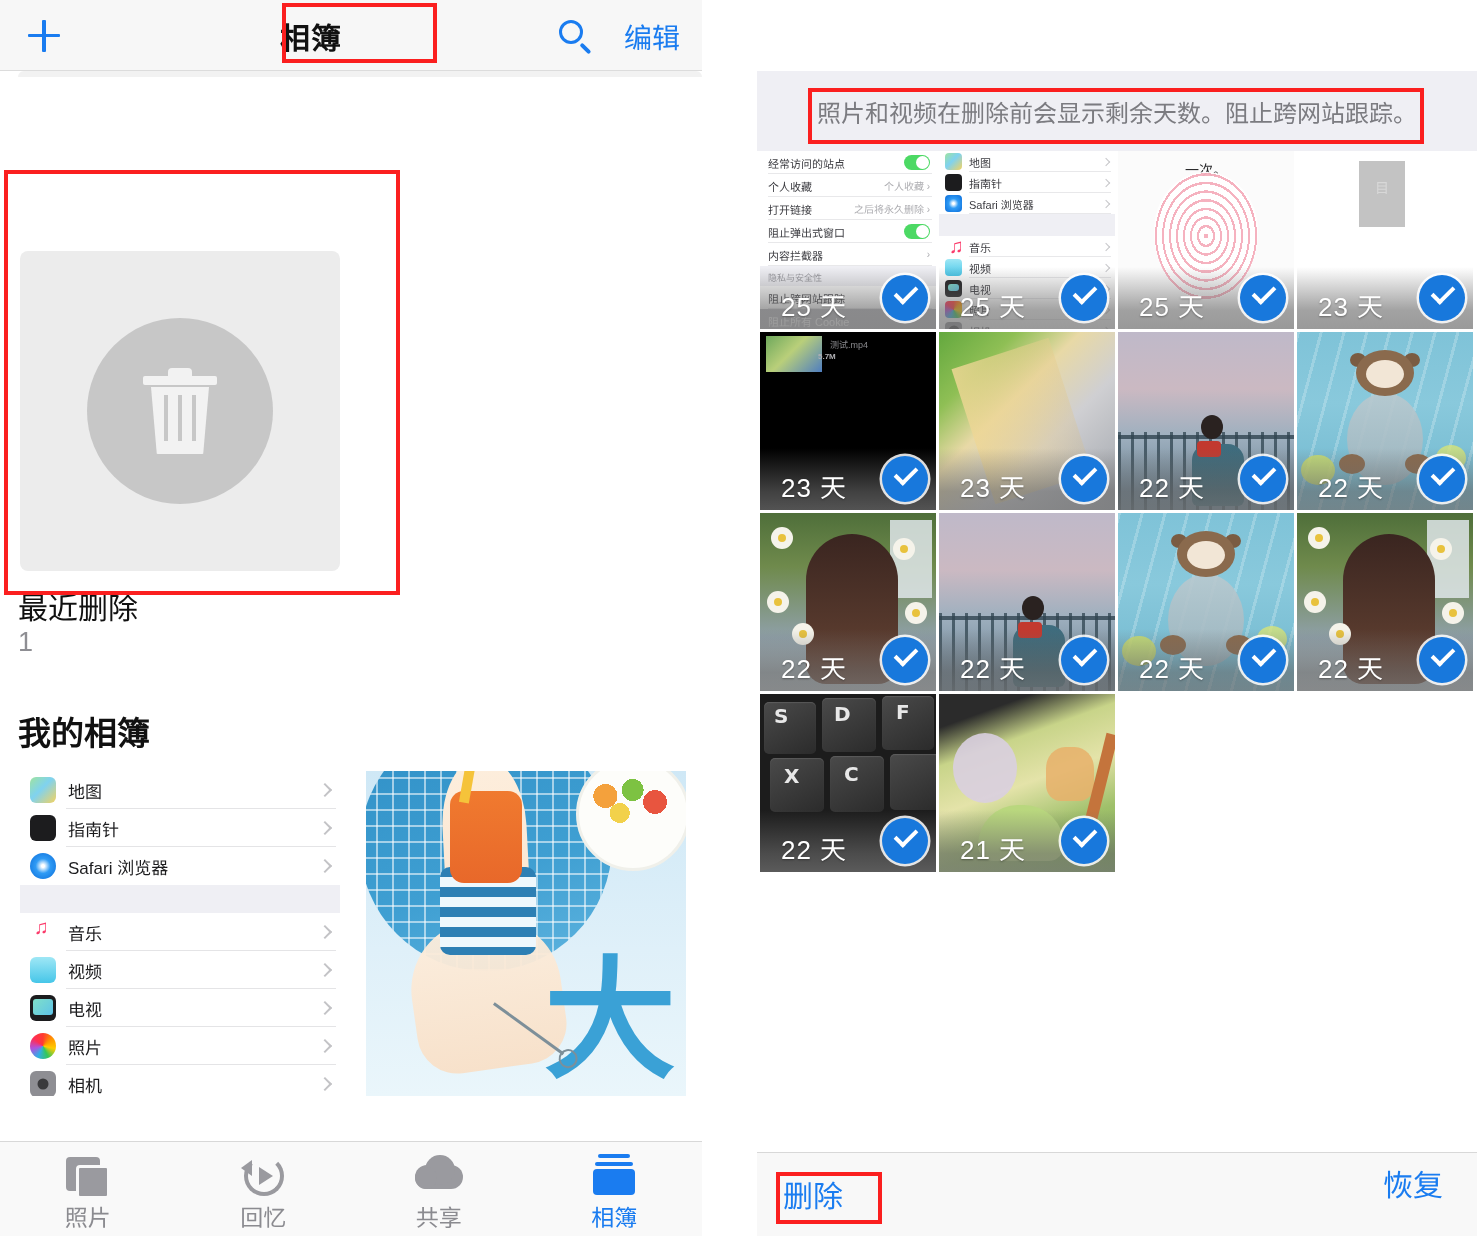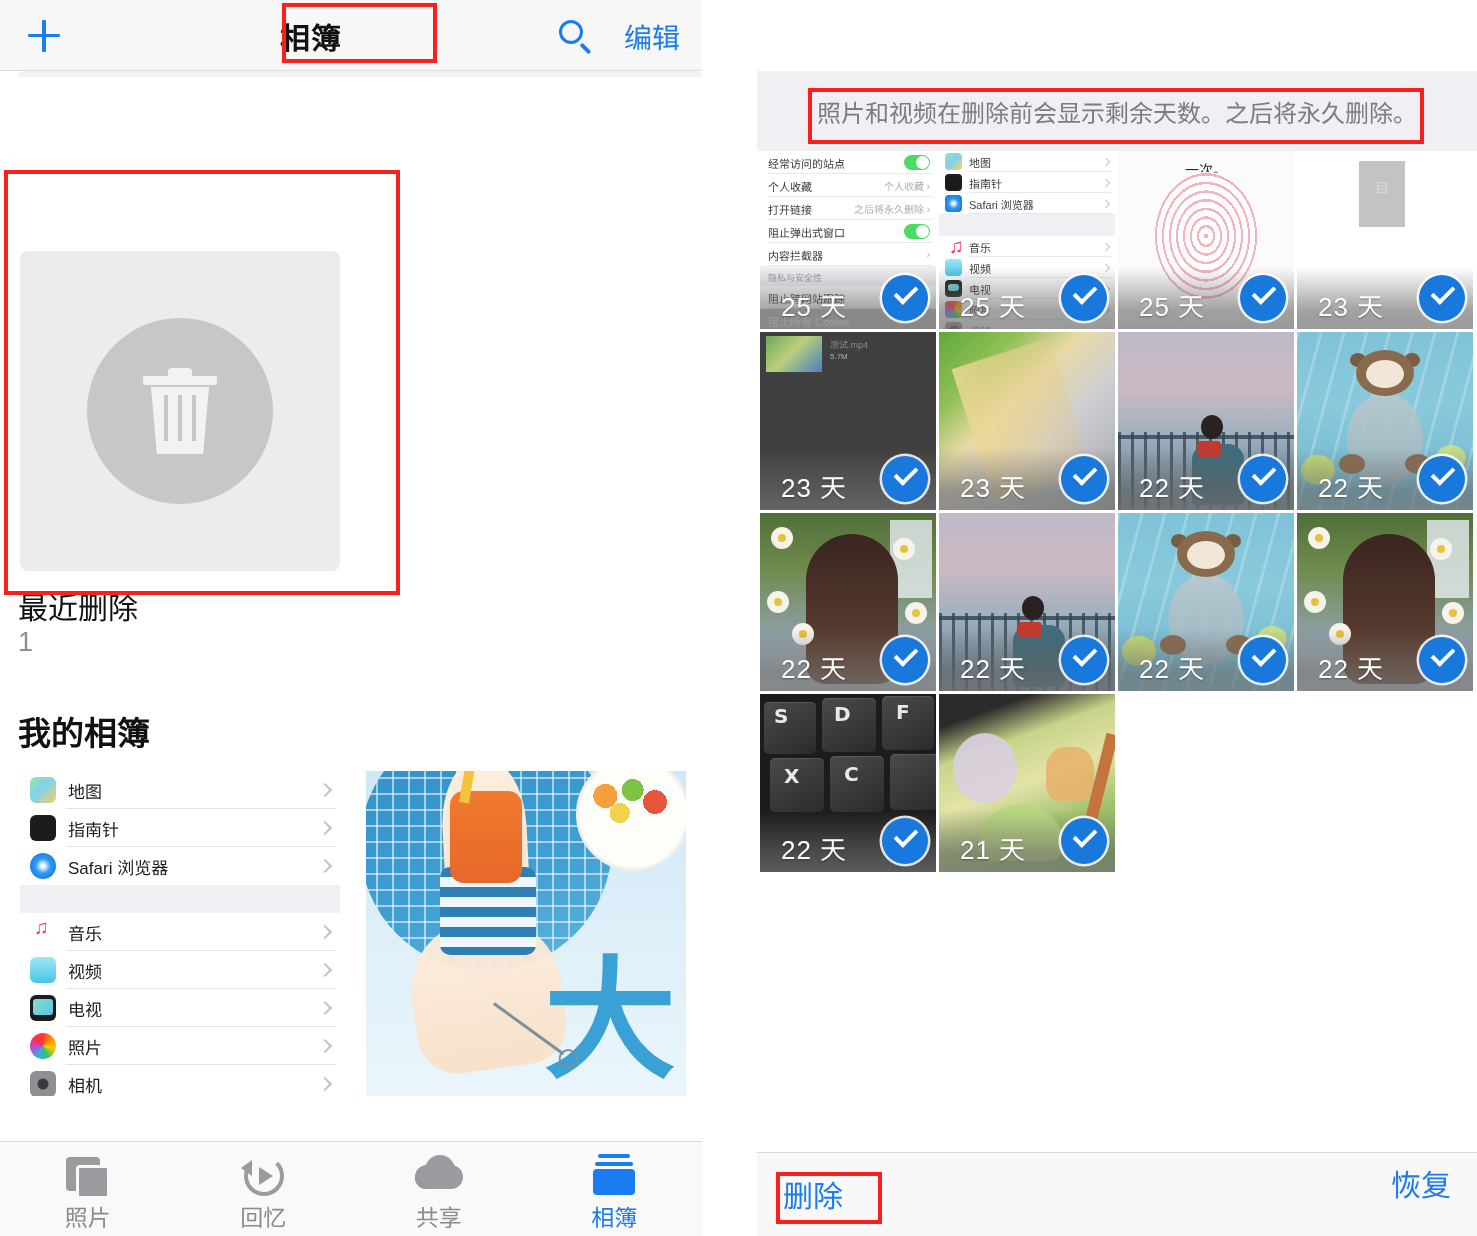--- a/index.html
+++ b/index.html
@@ -299,24 +299,24 @@
 
   .th-finger{background:#fbfbfb;}
   .th-finger .fp{
     position:absolute;left:50%;top:48%;transform:translate(-50%,-50%);
     width:104px;height:128px;border-radius:50%/46% 46% 54% 54%;
     background:
       repeating-radial-gradient(ellipse at 50% 50%,#f5aebc 0 2px,#ffffff 2px 7px);
     opacity:.95;
   }
 
-  .th-thumbsmall{background:#404040;}
+  .th-thumbsmall{background:#000000;}
   .th-thumbsmall .mini{position:absolute;left:6px;top:4px;width:56px;height:36px;background:linear-gradient(135deg,#6ea85c,#b9cf7a 45%,#4f7ec0);}
   .th-thumbsmall .t1{position:absolute;left:70px;top:6px;font-size:9px;color:#8a8a8e;}
-  .th-thumbsmall .t2{position:absolute;left:70px;top:20px;font-size:8px;color:#b0b0b4;}
+  .th-thumbsmall .t2{position:absolute;left:58px;top:20px;font-size:8px;color:#b0b0b4;font-weight:bold;}
 
   .th-craft{
     background:
       linear-gradient(135deg,#63a83e 0%,#8fbf55 22%,#e8d9a6 40%,#cfcfd2 62%,#9fa4ab 100%);
   }
   .th-craft:after{
     content:"";position:absolute;left:18%;top:10%;width:58%;height:80%;
     background:linear-gradient(110deg,rgba(240,216,150,.85),rgba(210,180,120,.2));
     transform:rotate(-18deg);
   }
@@ -388,21 +388,21 @@
   .th-toys .blob1{position:absolute;left:8%;top:22%;width:64px;height:70px;border-radius:50%;background:#d9cfe0;opacity:.9;}
   .th-toys .blob2{position:absolute;left:22%;bottom:6%;width:86px;height:56px;border-radius:46px 46px 18px 18px;background:#b9d77e;}
   .th-toys .blob3{position:absolute;right:12%;top:30%;width:48px;height:54px;border-radius:40% 40% 30% 30%;background:#e8b06a;opacity:.85;}
   .th-toys .rail{position:absolute;right:4%;top:22%;width:12px;height:86px;background:#c4743c;transform:rotate(14deg);}
 
   .r-bottombar{
     position:absolute;left:0;top:1152px;width:720px;height:84px;background:#f8f8f8;
   }
   .r-bottombar:before{content:"";position:absolute;left:0;top:0;width:720px;height:1px;background:#d8d8d8;}
   .r-del{position:absolute;left:26px;top:0;height:84px;display:flex;align-items:center;font-size:30px;color:#1a7cf0;}
-  .r-rec{position:absolute;right:26px;top:0;height:61px;display:flex;align-items:center;font-size:30px;color:#1a7cf0;}
+  .r-rec{position:absolute;right:34px;top:0;height:61px;display:flex;align-items:center;font-size:30px;color:#1a7cf0;}
 
   
   .redbox{position:absolute;border:4px solid #fb1f1f;box-sizing:border-box;pointer-events:none;z-index:40;}
 </style>
 </head>
 <body>
 
 <div class="root">
 
   <div class="left-panel">
@@ -531,21 +531,21 @@
             <div class="box"></div>
         </div>
         <div class="tab-lbl">相簿</div>
       </div>
     </div>
   </div>
 
   <div class="right-panel">
 
 
-    <div class="r-notice">照片和视频在删除前会显示剩余天数。之后将永久删除。</div>
+    <div class="r-notice">照片和视频在删除前会显示剩余天数。阻止跨网站跟踪。</div>
 
     <div class="grid">
 
       <div class="grow">
         <div class="cell">
           <div class="th th-settings1">
             <div class="sr">经常访问的站点<div class="tg"></div></div>
             <div class="sr">个人收藏<div class="sv">个人收藏 ›</div></div>
             <div class="sr">打开链接<div class="sv">之后将永久删除 ›</div></div>
             <div class="sr">阻止弹出式窗口<div class="tg"></div></div>

